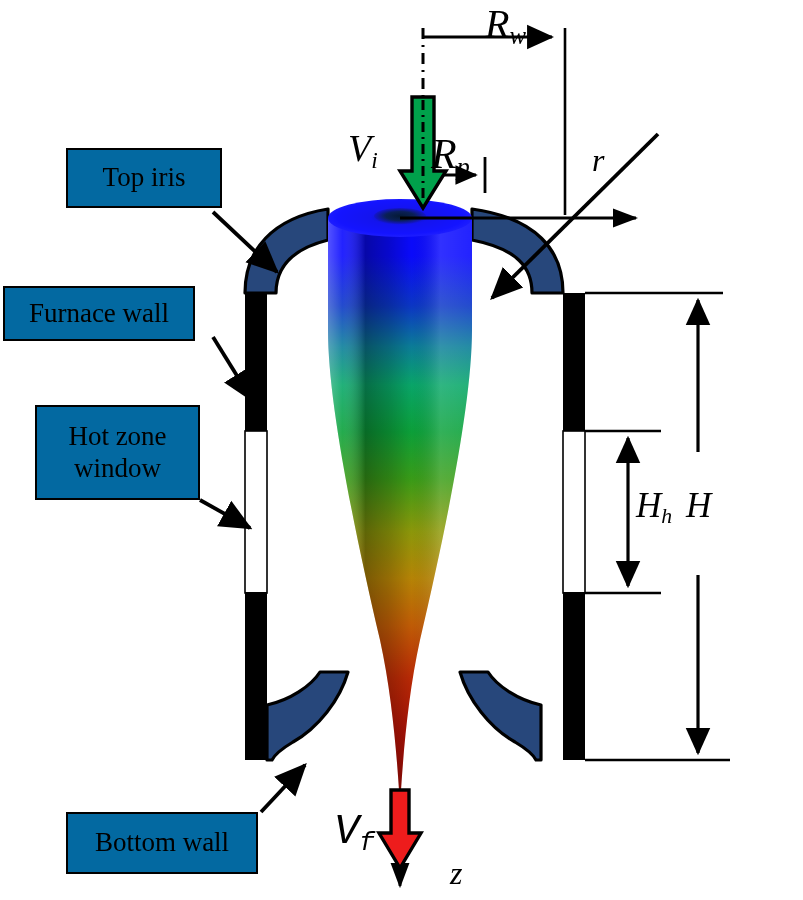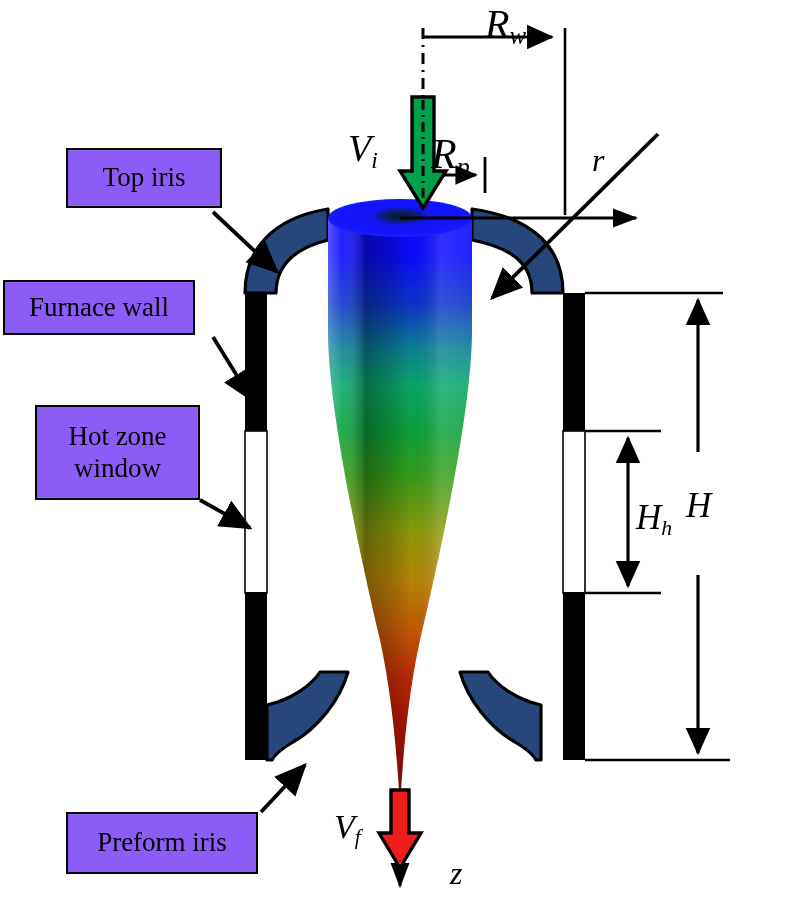--- a/index.html
+++ b/index.html
@@ -5,21 +5,21 @@
 <style>
   html,body{margin:0;padding:0;background:#ffffff;}
   body{width:803px;height:900px;font-family:"Liberation Serif", serif;}
   #stage{position:relative;width:803px;height:900px;overflow:hidden;background:#fff;}
   #stage svg.layer{position:absolute;left:0;top:0;width:803px;height:900px;}
 
   .labelbox{
     position:absolute;
     box-sizing:border-box;
     border:2px solid #000;
-    background:#8b5cf6;
+    background:#0369a1;
     display:flex;
     align-items:center;
     justify-content:center;
     font-family:"Liberation Serif", serif;
     font-size:27px;
     color:#000;
     line-height:1.18;
     text-align:center;
     white-space:pre-line;
     z-index:40;
@@ -187,37 +187,37 @@
 
     <line x1="213" y1="212" x2="277" y2="272" stroke="#000" stroke-width="3.8" marker-end="url(#solidArrow)"></line>
     <line x1="213" y1="337" x2="252" y2="400" stroke="#000" stroke-width="3.8" marker-end="url(#solidArrow)"></line>
     <line x1="200" y1="500" x2="250" y2="528" stroke="#000" stroke-width="3.8" marker-end="url(#solidArrow)"></line>
     <line x1="261" y1="812" x2="305" y2="765" stroke="#000" stroke-width="3.8" marker-end="url(#solidArrow)"></line>
     <line x1="658" y1="134" x2="492" y2="298" stroke="#000" stroke-width="3.8" marker-end="url(#solidArrow)"></line>
   </svg>
 
   <div class="labelbox" style="left:66px; top:148px; width:156px; height:60px;">Top iris</div>
 
-  <div class="labelbox" style="left:3px; top:280px; width:192px; height:55px;font-family:Liberation Serif, serif;">Furnace wall</div>
+  <div class="labelbox" style="left:3px; top:286px; width:192px; height:55px;font-family:Liberation Serif, serif;">Furnace wall</div>
 
   <div class="labelbox" style="left:35px; top:405px; width:165px; height:95px;">Hot zone
 window</div>
 
-  <div class="labelbox" style="left:66px; top:812px; width:192px; height:62px;">Preform iris</div>
+  <div class="labelbox" style="left:66px; top:812px; width:192px; height:62px;">Bottom wall</div>
 
 
   <div class="mathlab" style="left:485px; top:0px; font-size:40px;"><span>R</span><sub>w</sub></div>
 
   <div class="mathlab" style="left:431px; top:130px; font-size:42px;"><span>R</span><sub>p</sub></div>
 
   <div class="mathlab" style="left:348px; top:126px; font-size:38px;"><span>V</span><sub>i</sub></div>
 
-  <div class="mathlab" style="left:334px; top:808px; font-size:34px;"><span>V</span><sub>f</sub></div>
+  <div class="mathlab" style="left:334px; top:808px; font-size:42px;font-family:Liberation Mono, monospace;"><span>V</span><sub>f</sub></div>
 
   <div class="mathlab" style="left:686px; top:486px; font-size:35px;"><span>H</span><sub></sub></div>
 
-  <div class="mathlab" style="left:636px; top:486px; font-size:35px;margin-top:12px;"><span>H</span><sub>h</sub></div>
+  <div class="mathlab" style="left:636px; top:486px; font-size:35px;"><span>H</span><sub>h</sub></div>
 
   <div class="mathlab" style="left:592px; top:142px; font-size:32px;"><span>r</span></div>
 
   <div class="mathlab" style="left:450px; top:855px; font-size:32px;"><span>z</span></div>
 
 </div>
 
 </body></html>

